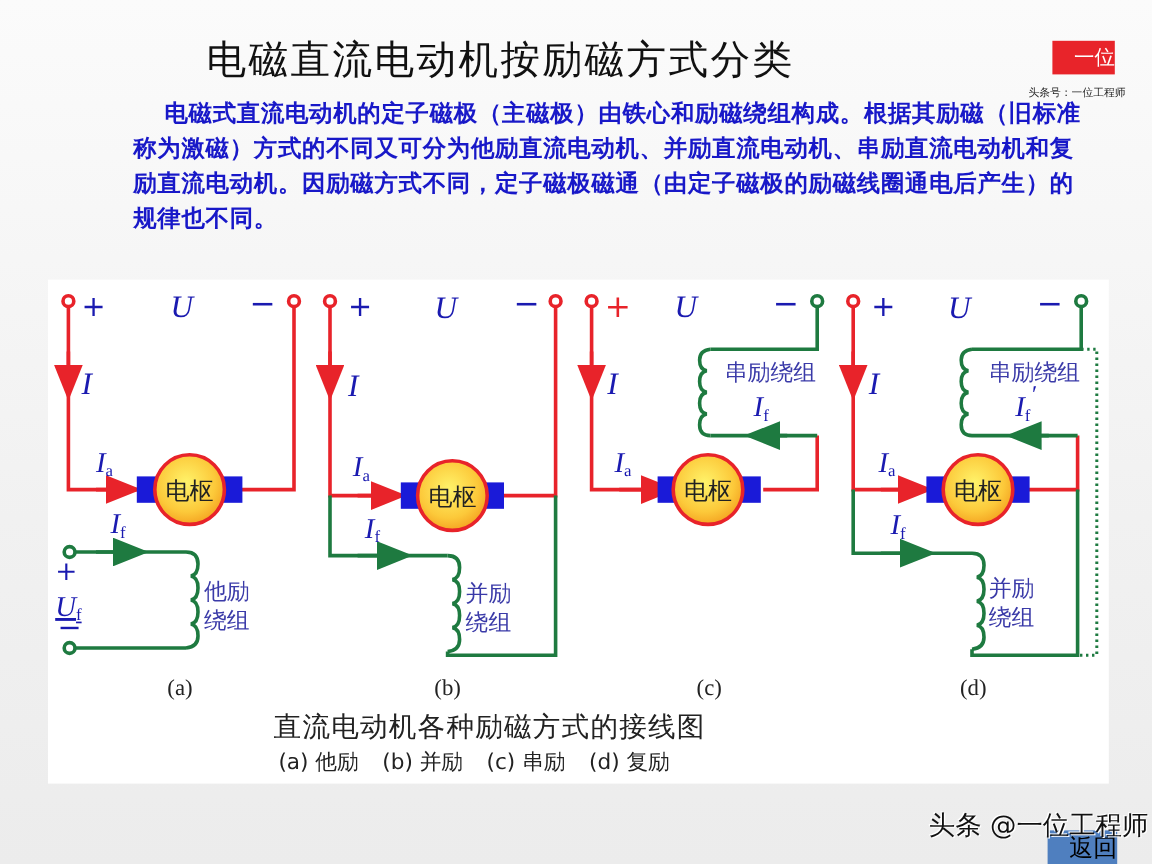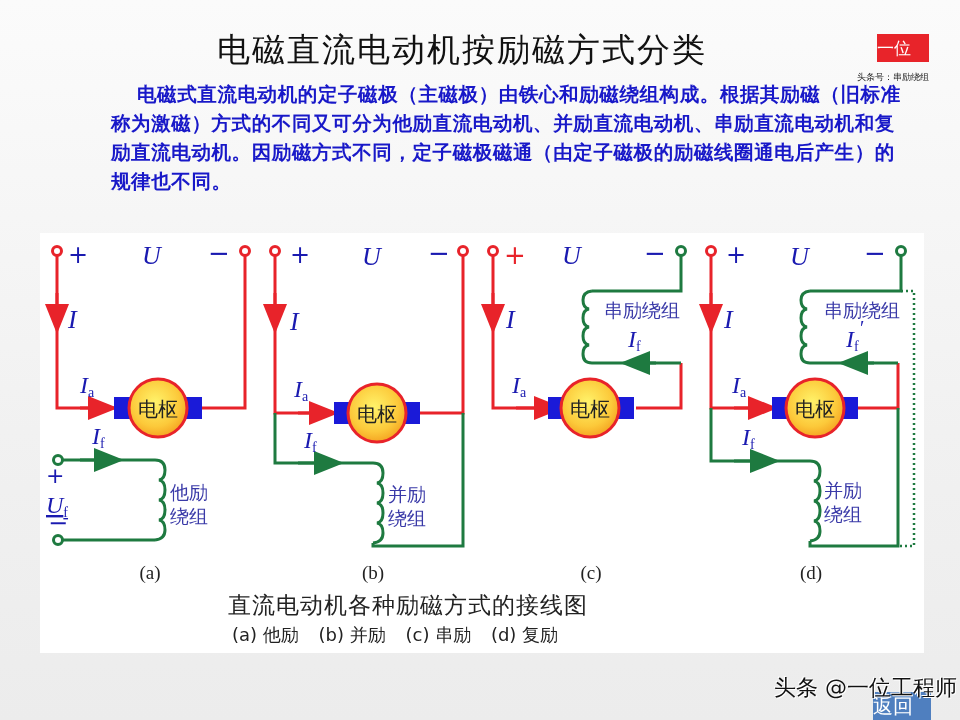--- a/index.html
+++ b/index.html
@@ -1,44 +1,44 @@
 <!DOCTYPE html>
 <html><head>
 <meta charset="utf-8">
 <style>
   html, body { margin:0; padding:0; }
   body { width:960px; height:720px; position:relative; overflow:hidden;
          background:linear-gradient(180deg,#fbfbfb 0%,#f1f1f1 60%,#ececec 100%);
          font-family:"DejaVu Sans", sans-serif; }
   .title { position:absolute; left:172px; top:28px; width:560px; font-family:"DejaVu Serif", serif;
-           font-size:33px; color:#111; letter-spacing:2px; white-space:nowrap;margin-left:45px; }
+           font-size:33px; color:#111; letter-spacing:2px; white-space:nowrap; }
   .logo { position:absolute; left:877px; top:34px; width:52px; height:28px; background:#e8242a;
-          color:#fff; font-size:17px; text-align:left; line-height:28px; font-family:"DejaVu Serif", serif; }
+          color:#fff; font-size:17px; text-align:right; line-height:28px; font-family:"DejaVu Serif", serif; }
   .logo-sub { position:absolute; left:857px; top:71px; font-size:9px; color:#222; white-space:nowrap; }
   .intro { position:absolute; left:82px; top:80px; width:790px; font-size:19.5px; line-height:29px;
            color:#1818c8; font-weight:bold; font-family:"DejaVu Sans", sans-serif; letter-spacing:0.6px;margin-left:29px; }
   .intro .indent { display:inline-block; width:26px; }
   .panel { position:absolute; left:40px; top:233px; width:884px; height:420px; background:#fff; }
   svg.diag { position:absolute; left:0; top:0; }
   .lbl { font-family:"Liberation Serif", serif; font-style:italic; fill:#1a1ab0; }
   .cn { font-family:"DejaVu Sans", sans-serif; fill:#3a3aa8; }
   .cap { position:absolute; left:228px; top:590px; font-size:23px; color:#222; letter-spacing:1px; white-space:nowrap; }
   .cap2 { position:absolute; left:232px; top:623px; font-size:18px; color:#222; white-space:nowrap; }
   .cap2 span { margin-right:14px;text-align:center; }
   .wm { position:absolute; left:738px; top:673px; font-size:22px; color:#111; white-space:nowrap;
         text-shadow:1px 1px 0 #fff, -1px -1px 0 #fff; z-index:3;margin-left:36px; }
   .back { position:absolute; left:873px; top:692px; width:58px; height:28px; background:#4f7fbf;
-          color:#ffffff; font-size:20px; text-align:left; line-height:28px; z-index:2; }
+          color:#000000; font-size:20px; text-align:right; line-height:28px; z-index:2; }
 </style>
 </head>
 <body>
 
 <div class="title">电磁直流电动机按励磁方式分类</div>
 <div class="logo">一位</div>
-<div class="logo-sub">头条号：串励绕组</div>
+<div class="logo-sub">头条号：一位工程师</div>
 
 <div class="intro"><span class="indent"></span><span>电磁式直流电动机的定子磁极（主磁极）由铁心和励磁绕组构成。根据其励磁（旧标准称为激磁）方式的不同又可分为他励直流电动机、并励直流电动机、串励直流电动机和复励直流电动机。因励磁方式不同，定子磁极磁通（由定子磁极的励磁线圈通电后产生）的规律也不同。</span></div>
 
 <div class="panel">
 <svg class="diag" width="884" height="420" viewBox="0 0 884 420">
   <defs>
     <marker id="arR" markerWidth="10" markerHeight="8" refX="8" refY="4" orient="auto">
           <path d="M0,0 L10,4 L0,8 Z" fill="#e8232a"></path>
         </marker>
     <marker id="arG" markerWidth="10" markerHeight="8" refX="8" refY="4" orient="auto">

